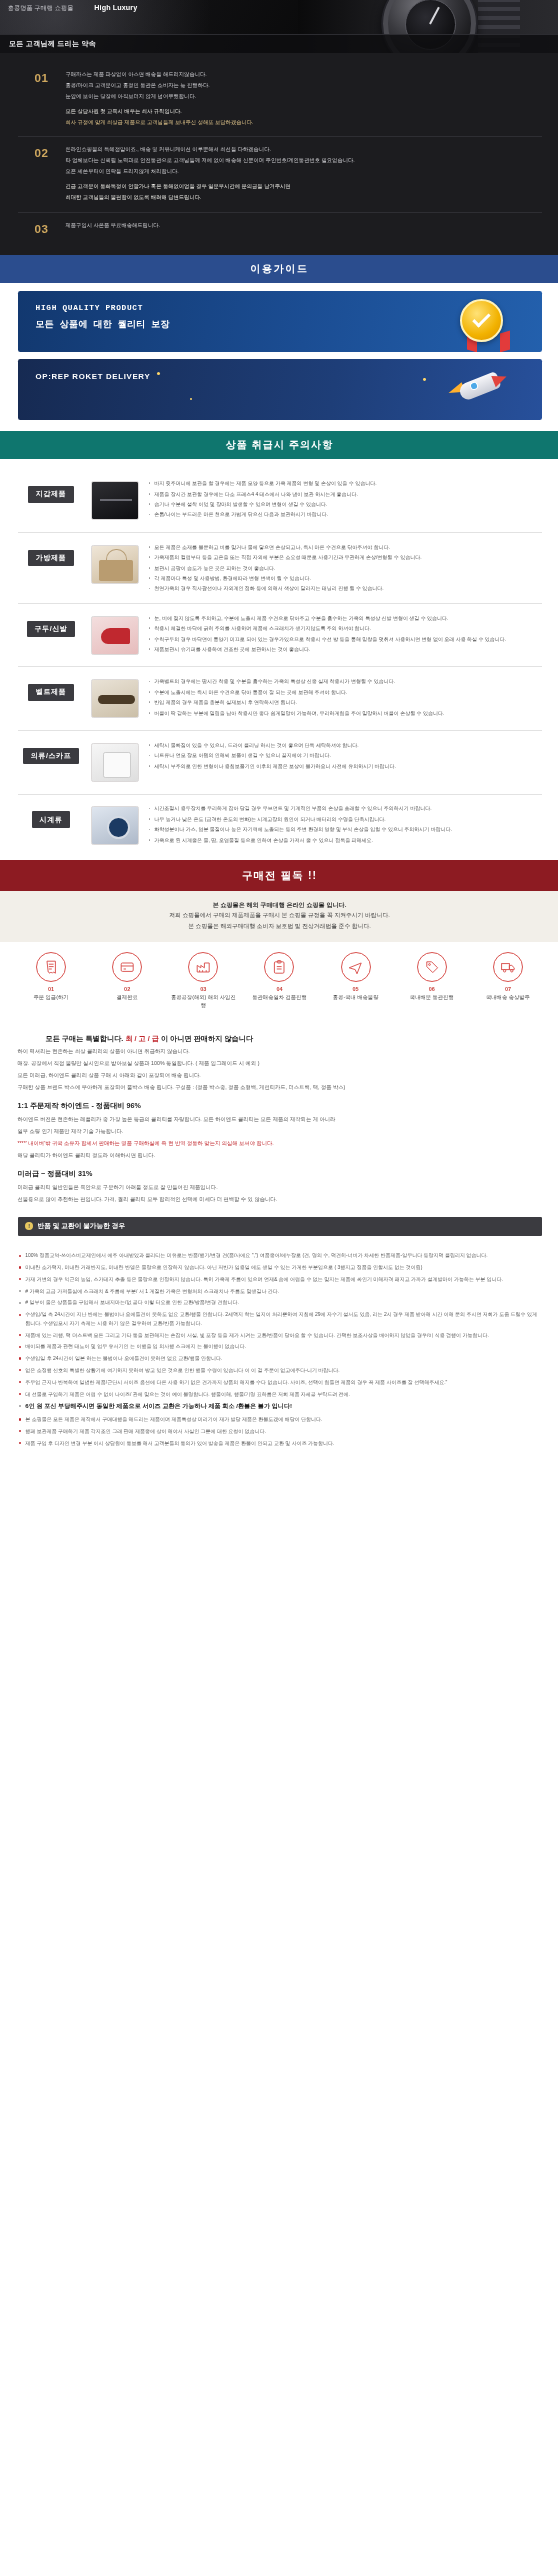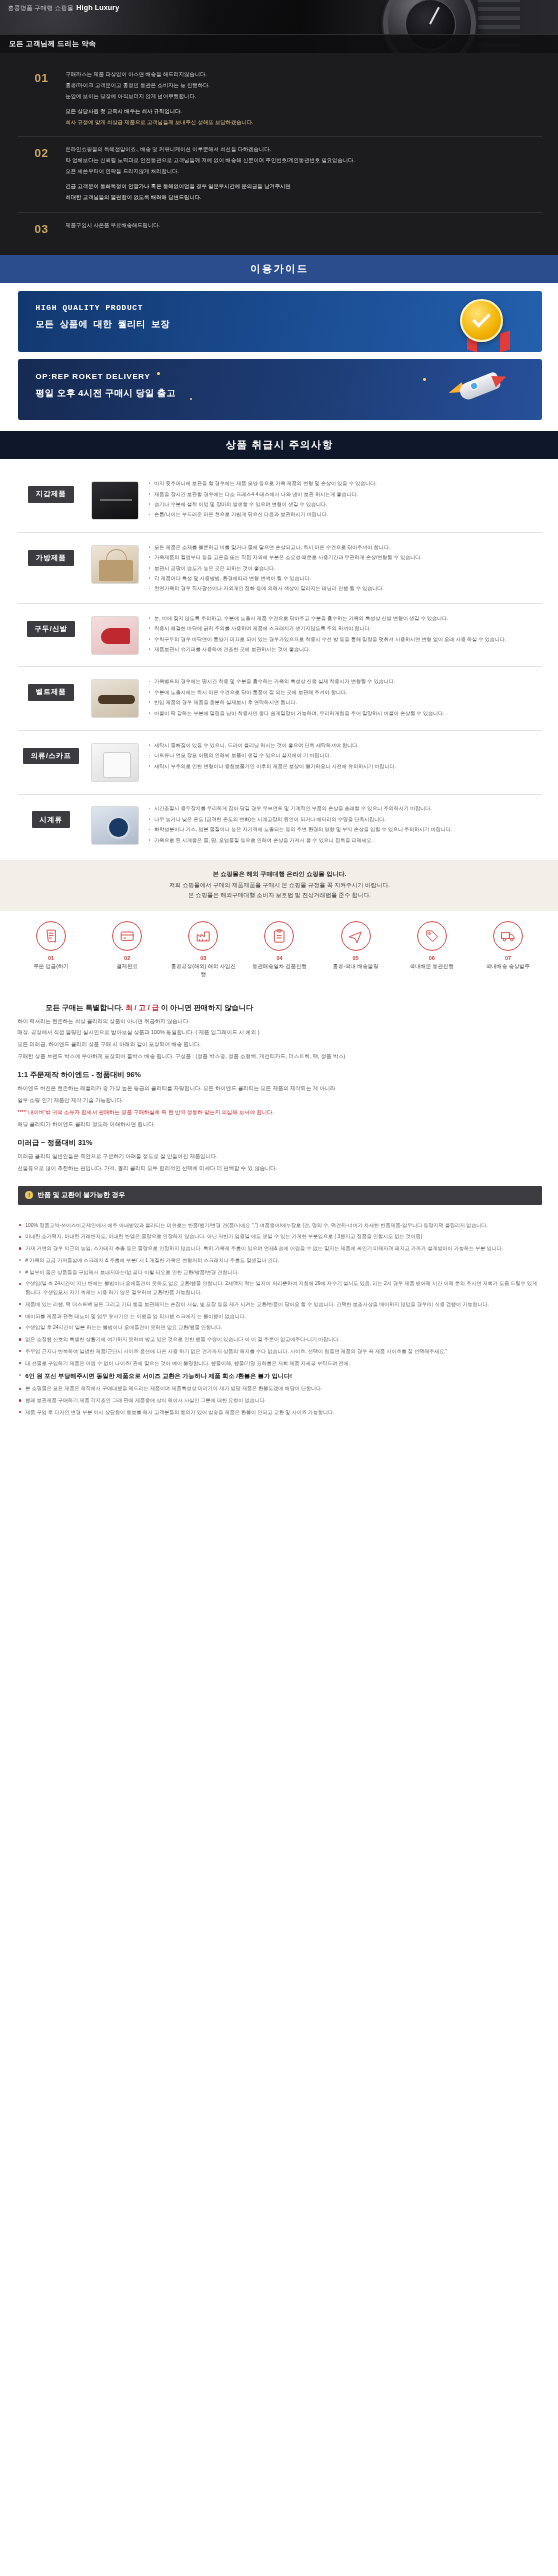--- a/index.html
+++ b/index.html
@@ -63,21 +63,21 @@
   }
   .watch-band.r {
     right:39px;
   }
   .hero-text {
     position:absolute; left:7.8px; top:3.3px;
     color:#e9e9ec; font-size:6.1px; letter-spacing:0.1px;
   }
   .hero-text .brandlabel { color:#cfcfd4; }
   .hero-text .brandmain {
-    color:#ffffff; font-size:7.2px; font-weight:bold; margin-left:3px;
+    color:#ffffff; font-size:7.2px; font-weight:bold; margin-left:21px;
   }
   .promise-bar {
     position:absolute; left:0; bottom:0; width:100%;
     height:19px; background:rgba(14,14,16,.86);
     display:flex; align-items:center;
     border-top:0.6px solid #2c2c31;
   }
   .promise-bar .txt {
     color:#f2f2f4; font-size:7px; font-weight:bold; padding-left:9px;
     letter-spacing:0.3px;
@@ -178,21 +178,21 @@
   .rocket .flame {
     position:absolute; left:2.2px; top:16.6px;
     width:0;height:0;border-right:16.6px solid #ffb02e;
     border-top:5.5px solid transparent;border-bottom:5.5px solid transparent;
     transform:rotate(-22deg);
   }
   .star { position:absolute; background:#ffd76a; border-radius:50%; }
 
   
   .redbar {
-    background:#0f172a; color:#fff; text-align:center;
+    background:#0f766e; color:#fff; text-align:center;
     font-size:10px; font-weight:bold; letter-spacing:1.1px; padding:7.2px 0;
   }
 
   
   .care { background:#ffffff; padding:10px 0 3.3px; }
   .care-row {
     width:524px; margin:0 auto;
     display:flex; align-items:stretch;
     border-bottom:0.6px solid #e2e2e2;
     padding:7.8px 0;
@@ -376,21 +376,20 @@
       <div class="ribbon-l"></div>
       <div class="ribbon-r"></div>
       <div class="badge-medal">
         <div class="check"></div>
       </div>
     </div>
 
     <div class="guide-card delivery">
       <div class="guide-inner">
         <div class="guide-en">OP:REP ROKET DELIVERY</div>
-        <div class="guide-ko">평일 오후 4시전 구매시 당일 출고</div>
       </div>
       <div class="star" style="left:139px;top:13.3px;width:3.3px;height:3.3px;"></div>
       <div class="star" style="left:172px;top:39px;width:2.2px;height:2.2px;"></div>
       <div class="star" style="right:116px;top:19px;width:2.8px;height:2.8px;"></div>
       <div class="rocket">
         <div class="flame"></div>
         <div class="body"></div>
         <div class="nose"></div>
         <div class="win"></div>
       </div>
@@ -498,20 +497,23 @@
           <li>시간조절시 용두장치를 무리하게 잡아 당길 경우 무브먼트 및 기계적인 부품의 손상을 초래할 수 있으니 주의하시기 바랍니다.</li>
           <li>나무 높거나 낮은 온도 (급격한 온도의 변화)는 시계고장의 원인이 되거나 배터리의 수명을 단축시킵니다.</li>
           <li>화학성분이나 가스, 염분 물질이나 높은 자기력에 노출되는 등의 주변 환경의 영향 및 부식 손상을 입힐 수 있으니 주의하시기 바랍니다.</li>
           <li>가죽으로 된 시계줄은 물, 땀, 오염물질 등으로 인하여 손상을 가져서 줄 수 있으니 점독을 피해세요.</li>
         </ul>
       </div>
     </div>
 
   </div>
 
+  <div class="notice-head">
+    <div class="t">구매전 필독 !!</div>
+  </div>
   <div class="notice-sub">
     <p class="b">본 쇼핑몰은 해외 구매대행 온라인 쇼핑몰 입니다.</p>
     <p>저희 쇼핑몰에서 구매의 제품제품을 구매시 본 쇼핑몰 규정을 꼭 지켜주시기 바랍니다.</p>
     <p>본 쇼핑몰은 해외구매대행   소비자 보호법 및 전상거래법을 준수 합니다.</p>
   </div>
 
   <div class="steps">
 
     <div class="step">
       <div class="step-ico">

